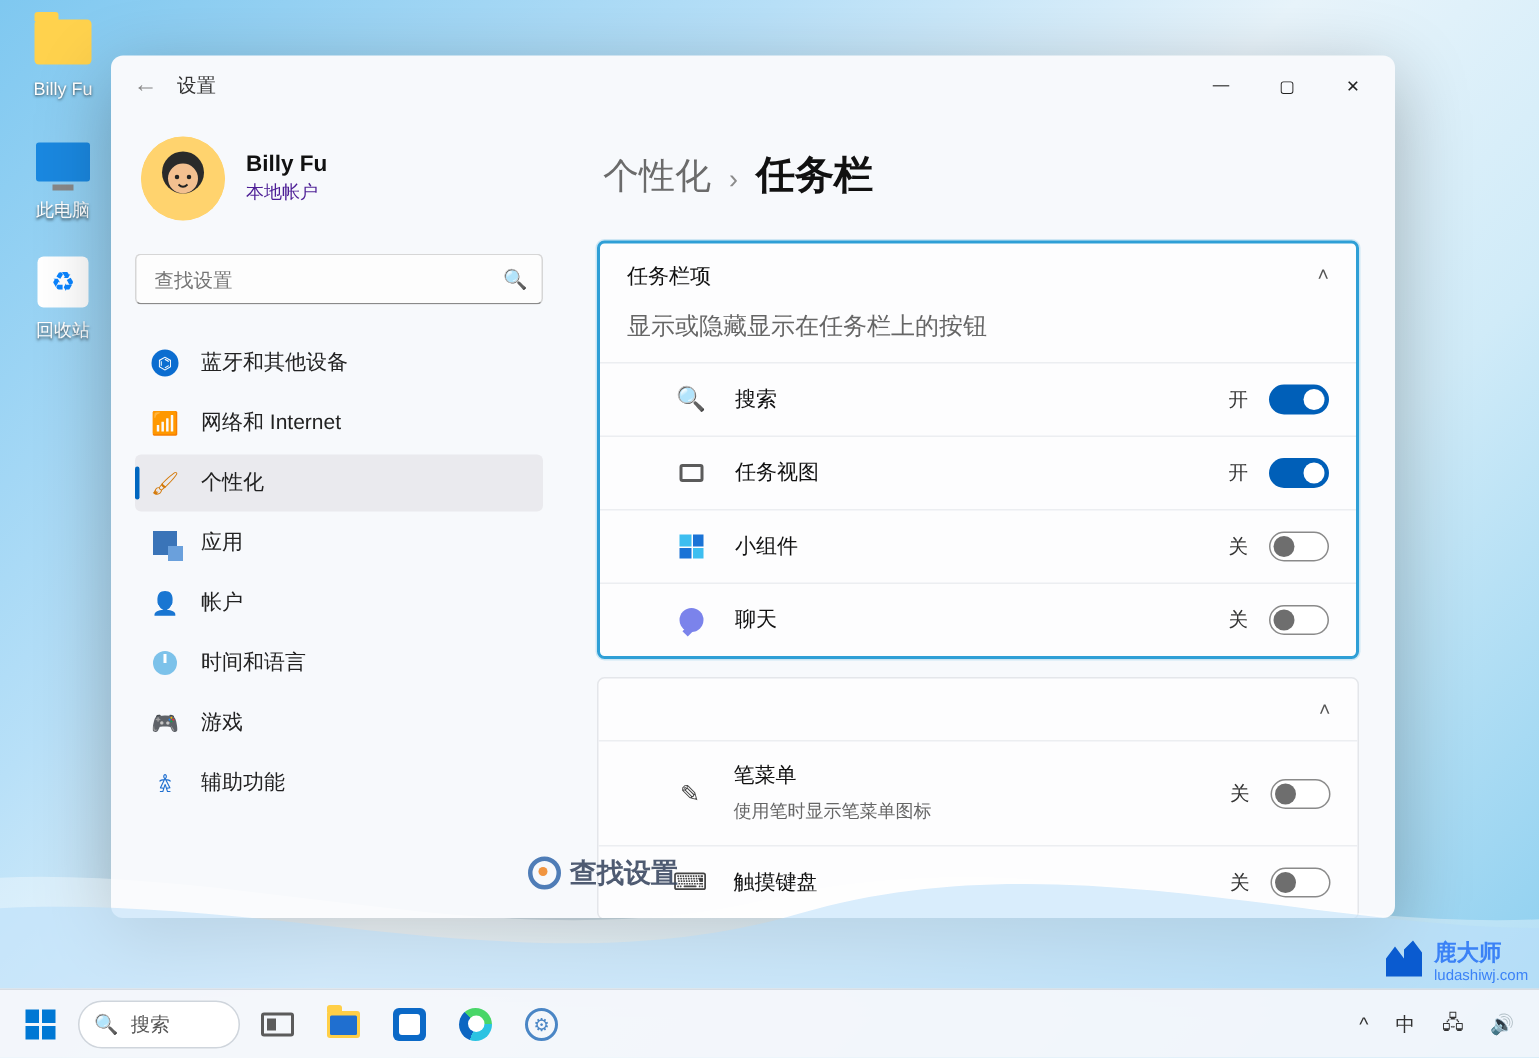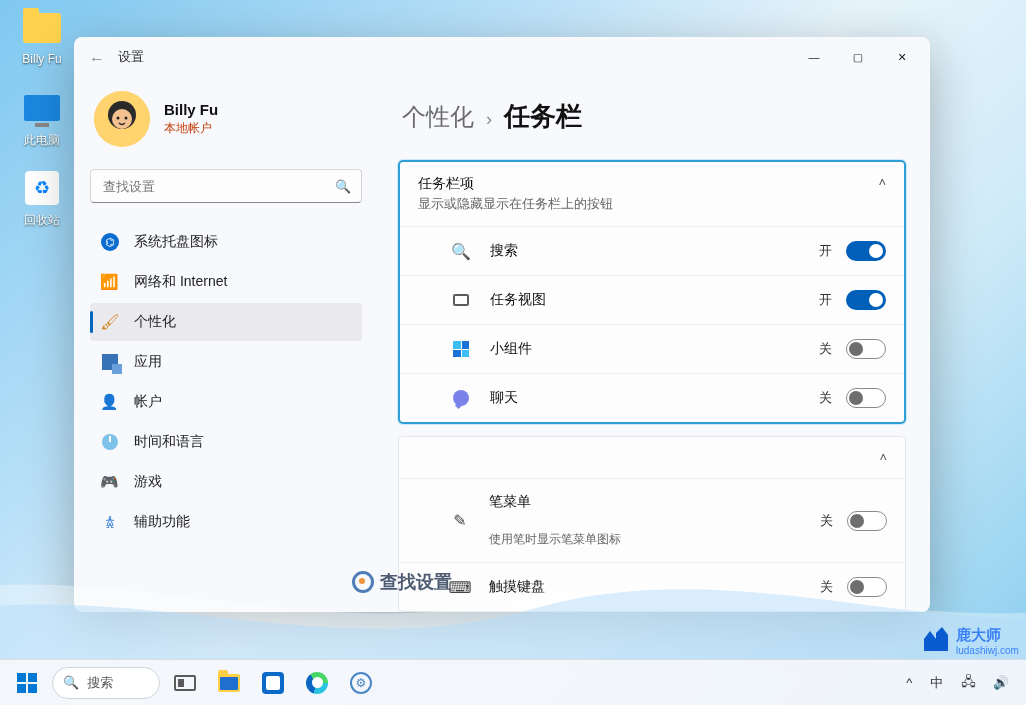--- a/index.html
+++ b/index.html
@@ -30,47 +30,47 @@
   .app-title { font-size:13px; color:#333; margin-left:4px; }
   .win-ctrls { margin-left:auto; display:flex; }
   .win-btn { width:44px; height:32px; display:flex; align-items:center; justify-content:center; font-size:11px; color:#222; cursor:pointer; }
 
   .body { flex:1; display:flex; overflow:hidden; }
   .sidebar { width: 300px; padding: 10px 12px 10px 16px; overflow-y:auto; }
   .profile { display:flex; align-items:center; margin: 4px 0 22px 4px; }
   .avatar { width:56px; height:56px; border-radius:50%; background:#ffd36e; margin-right:14px; display:flex; align-items:center; justify-content:center; position:relative; overflow:hidden; }
   .avatar svg { width:56px; height:56px; }
   .profile .name { font-size:15px; font-weight:600; color:#111; }
-  .profile .sub { font-size:12px; color:#c2410c; margin-top:2px;font-family:Liberation Serif, serif; }
+  .profile .sub { font-size:12px; color:#4c1d95; margin-top:2px;font-family:Liberation Serif, serif; }
   .search-box { position:relative; margin-bottom:20px; }
   .search-box input { width:100%; height:34px; border:1px solid #d6d6d6; border-bottom:1.5px solid #8a8a8a; border-radius:4px; background:#fdfdfd; padding:0 34px 0 12px; font-size:13px; outline:none; }
   .search-box .search-icon { position:absolute; right:10px; top:50%; transform:translateY(-50%); color:#555; font-size:13px; pointer-events:none; }
   .nav-list { list-style:none; }
   .nav-item { height:38px; display:flex; align-items:center; border-radius:4px; padding:0 10px; margin-bottom:2px; cursor:pointer; font-size:14px; color:#222; position:relative; }
   .nav-item .nico { width:20px; height:20px; margin-right:14px; display:flex; align-items:center; justify-content:center; font-size:15px; }
   .nav-item.active { background:#eaeaee; }
   .nav-item.active::before { content:""; position:absolute; left:0; top:8px; bottom:8px; width:3px; background:#0067c0; border-radius:2px; }
 
   .main { flex:1; padding: 12px 24px 0 24px; overflow-y:auto; }
   .crumb { display:flex; align-items:baseline; gap:12px; margin: 10px 0 26px 4px; }
   .crumb .parent { font-size:24px; color:#6b6b6b; cursor:pointer; }
   .crumb .sep { font-size:18px; color:#8b8b8b; }
   .crumb .current { font-size:26px; font-weight:700; color:#111; }
 
   .section { border:1px solid #e4e6ea; border-radius:5px; margin-bottom:12px; background:#fdfdfe; }
   .section.highlight { border:2px solid #2f9fd6; box-shadow: 0 0 0 1px rgba(47,159,214,.2); }
   .section-header { display:flex; align-items:flex-start; padding:13px 18px; cursor:pointer;gap:19px; }
   .section-header .sh-text .t { font-size:14px; color:#111; }
-  .section-header .sh-text .d { font-size:13px; color:#666; margin-top:2px; }
+  .section-header .sh-text .d { font-size:16px; color:#666; margin-top:14px; }
   .section-header .chev { margin-left:auto; color:#555; font-size:13px; }
 
   .setting-row { display:flex; align-items:center; padding:14px 18px 14px 50px; border-top:1px solid #eceef1; }
   .setting-row .ricon { width:22px; display:flex; align-items:center; justify-content:center; color:#444; margin-right:18px; font-size:16px; }
   .setting-row .rlabel { font-size:14px; color:#111; }
-  .setting-row .rdesc { font-size:12px; color:#666; margin-top:20px;text-align:right; }
+  .setting-row .rdesc { font-size:12px; color:#666; margin-top:6px;text-align:right; }
   .setting-row .spacer { margin-left:auto; display:flex; align-items:center; gap:14px; }
   .state-label { font-size:13px; color:#333; }
   .toggle { width:40px; height:20px; border-radius:10px; background:#8a8a8a; position:relative; cursor:pointer; }
   .toggle::after { content:""; position:absolute; top:3px; left:3px; width:14px; height:14px; background:#fff; border-radius:50%; transition:.15s; }
   .toggle.off { background:#fff; border:1px solid #8a8a8a; }
   .toggle.off::after { background:#6e6e6e; top:2px; left:2px; }
   .toggle.on { background:#005fb8; }
   .toggle.on::after { left:23px; }
 
   
@@ -179,21 +179,21 @@
       </div>
       <div class="search-box">
         <input type="text" placeholder="查找设置" style="">
         <span class="search-icon">🔍</span>
       </div>
       <ul class="nav-list">
         <li class="nav-item">
             <span class="nico">
               <span class="ico-bt">⌬</span>
             </span>
-            <span>系统托盘图标</span>
+            <span>蓝牙和其他设备</span>
           </li>
         <li class="nav-item">
             <span class="nico ico-net">📶</span>
             <span>网络和 Internet</span>
           </li>
         <li class="nav-item active">
             <span class="nico ico-per">🖌</span>
             <span>个性化</span>
           </li>
         <li class="nav-item">

